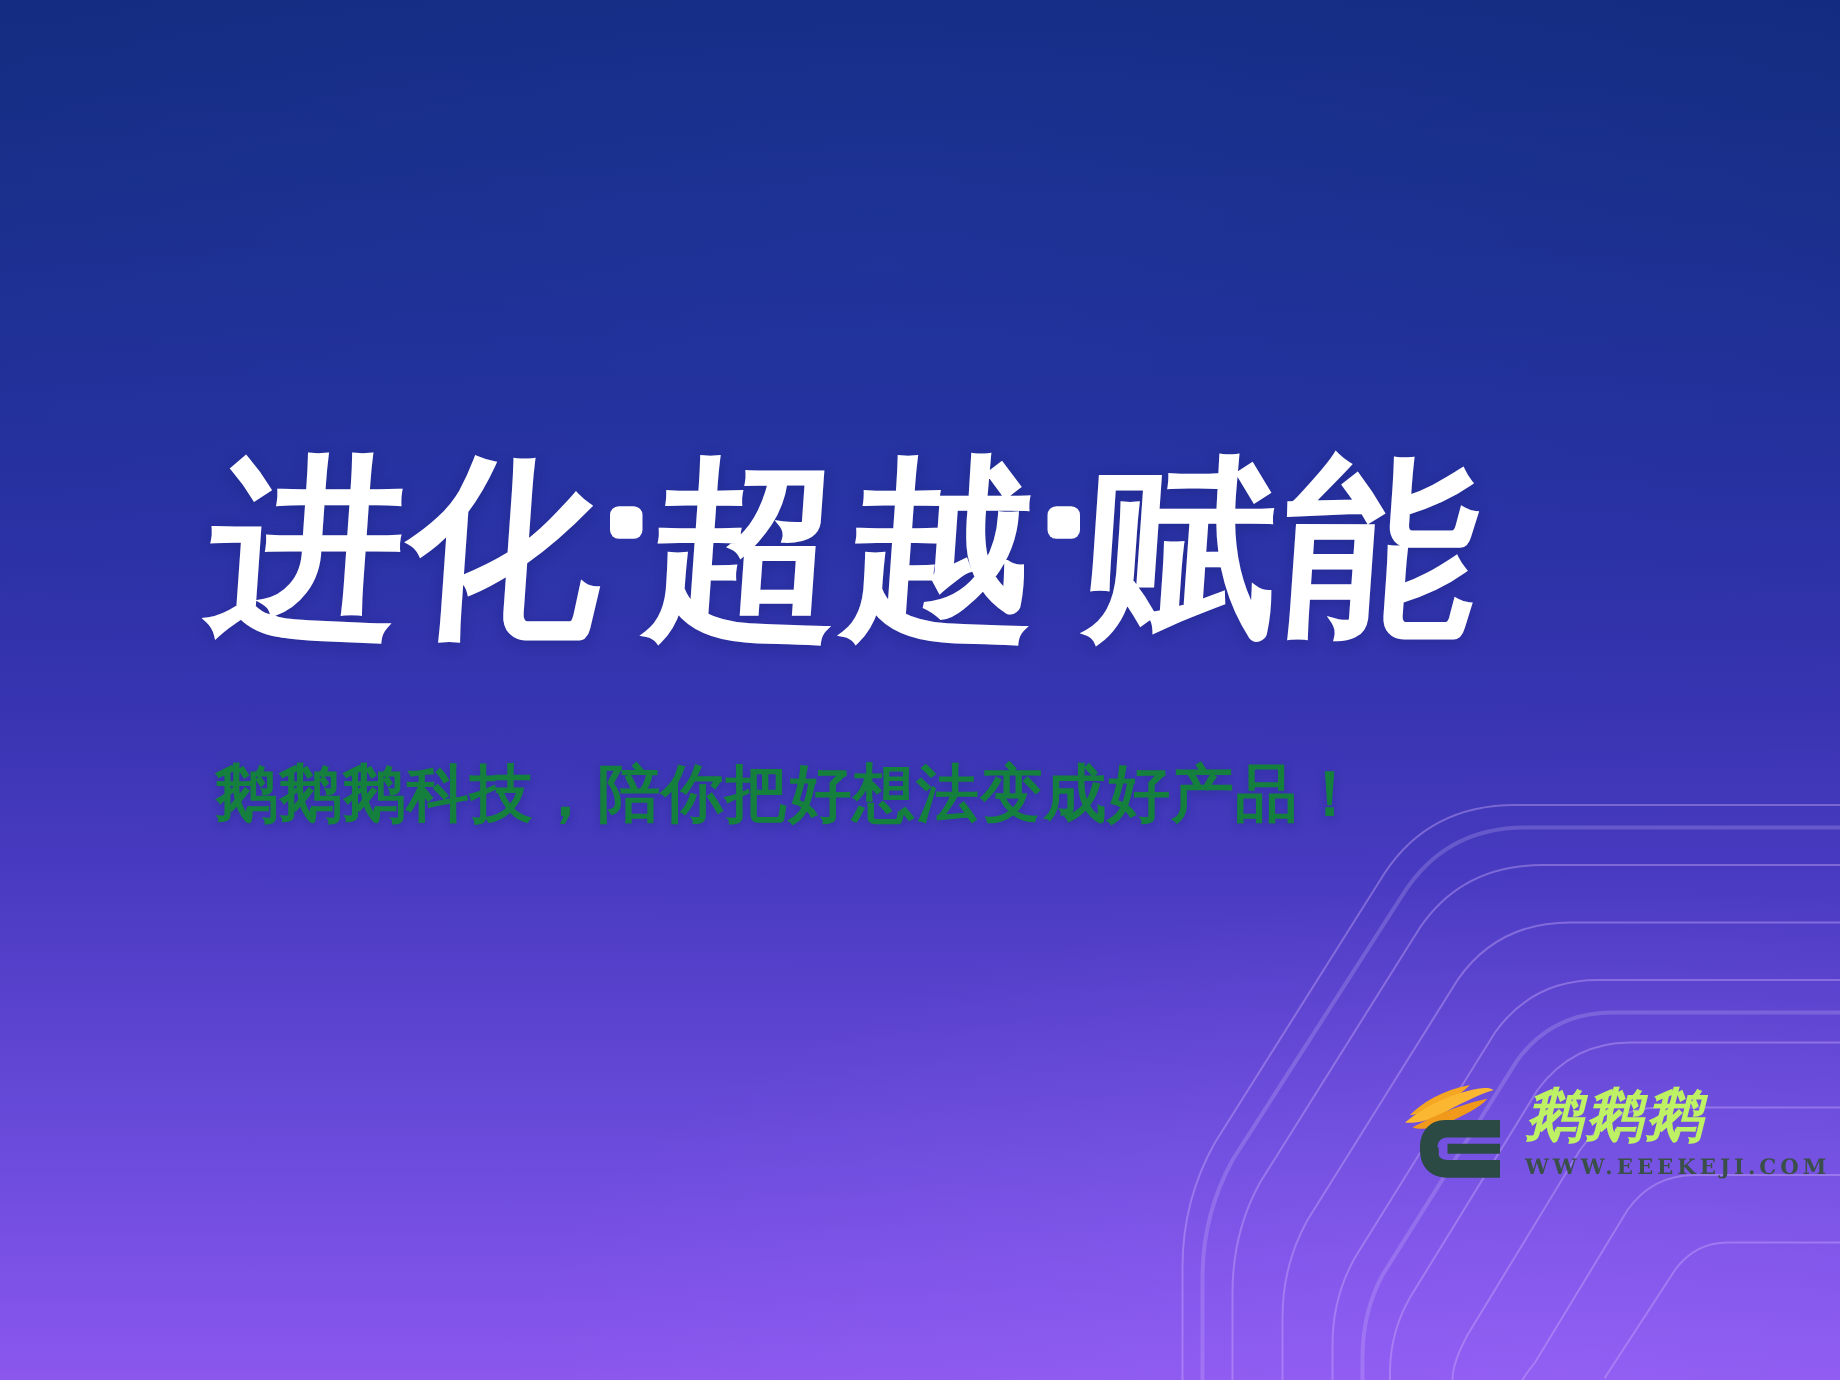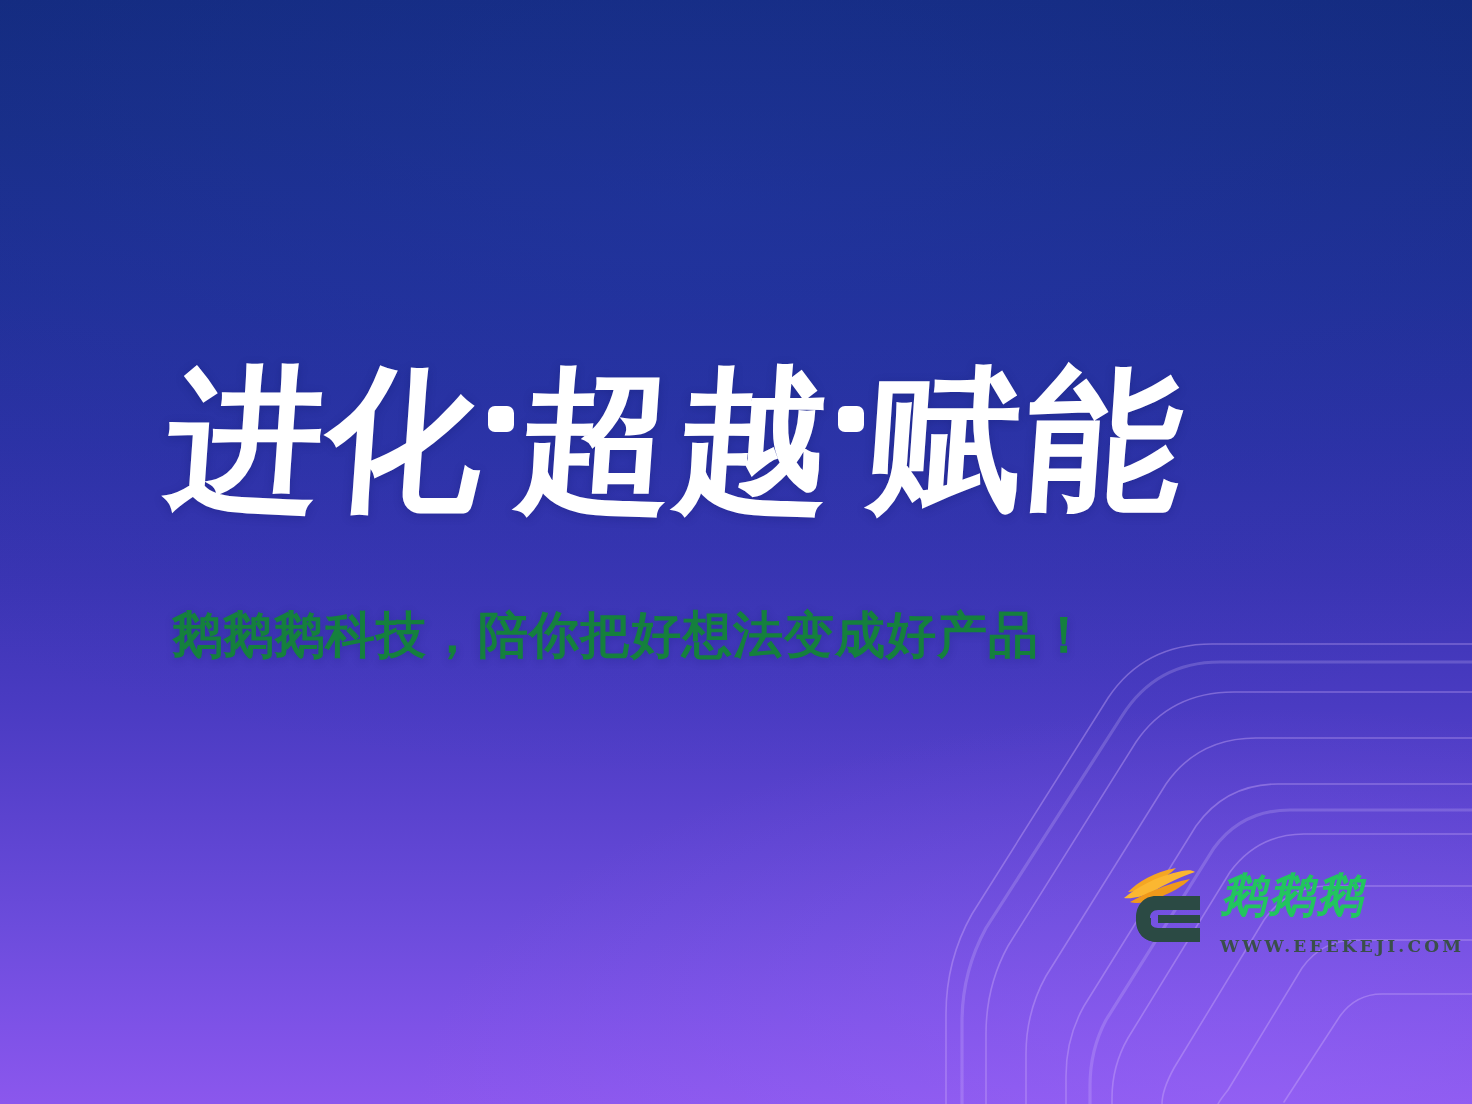--- a/index.html
+++ b/index.html
@@ -123,35 +123,35 @@
   }
   .logo-mark svg { display: block; width: 100%; height: 100%; }
 
   .logo-text {
     display: flex;
     flex-direction: column;
     justify-content: flex-start;
     padding-top: 6px;
   }
   .logo-cn {
-    color: #22c55e;
+    color: #bef264;
     font-size: 46px;
     line-height: 1.05;
     font-weight: 700;
     letter-spacing: 2px;
-    font-family: Liberation Serif, serif;
+    font-family: Liberation Mono, monospace;
     font-style: italic;
     white-space: nowrap;
   }
   .logo-url {
     color: #3a4f4a;
     font-size: 17px;
     letter-spacing: 3.2px;
     font-weight: 700;
-    margin-top: 16px;
+    margin-top: 4px;
     font-family: "DejaVu Serif", "Liberation Serif", serif;
     white-space: nowrap;
   }
 </style>
 </head>
 <body>
 
 <div id="stage">
 
   <div class="bg-gradient"></div>

